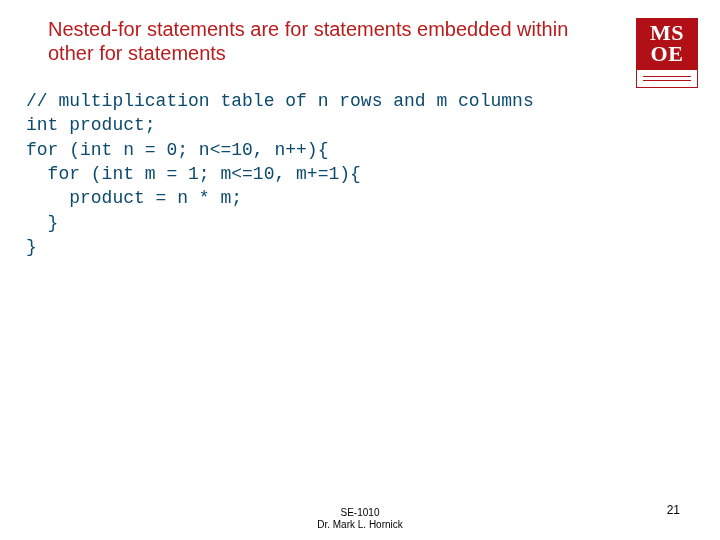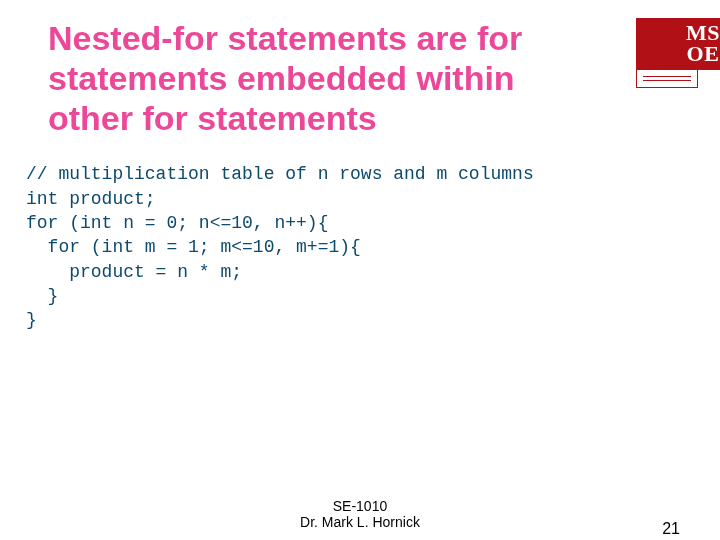--- a/index.html
+++ b/index.html
@@ -11,49 +11,49 @@
     position: relative;
     overflow: hidden;
   }
   .slide {
     width: 100%;
     height: 100%;
     padding: 18px 30px 0 48px;
     position: relative;
   }
   .title {
-    font-size: 34px;
-    font-weight: bold;
-    color: #ec4899;
+    font-size: 20px;
+    font-weight: normal;
+    color: #b91c1c;
     line-height: 1.18;
     padding-right: 90px;
   }
   .code-block {
     margin-top: 24px;
     margin-left: -22px;
     font-family: "Courier New", Courier, monospace;
     font-size: 18px;
     line-height: 1.35;
     color: #0c4a6e;
     white-space: pre;
   }
   .logo {
     position: absolute;
     top: 18px;
     right: 22px;
     width: 62px;
     height: 74px;
   }
   .logo-top {
-    width: 84px;
+    width: 62px;
     height: 52px;
     background: #b11116;
     display: flex;
     align-items: center;
-    justify-content: flex-end;
+    justify-content: center;
   }
   .logo-top-text {
     color: #fff;
     font-family: Georgia, 'Times New Roman', serif;
     font-weight: bold;
     font-size: 22px;
     line-height: 0.95;
     text-align: center;
     letter-spacing: 0.5px;
   }
@@ -76,29 +76,29 @@
     position: absolute;
     left: 6px; right: 6px; top: 10px;
     border-top: 1.5px solid #b11116;
   }
   .footer {
     position: absolute;
     bottom: 10px;
     left: 0;
     width: 100%;
     text-align: center;
-    font-size: 14px;
+    font-size: 10px;
     color: #000;
     line-height: 1.15;
   }
   .page-number {
     position: absolute;
-    bottom: 2px;
+    bottom: 23px;
     right: 40px;
-    font-size: 16px;
+    font-size: 12px;
     color: #000;
     margin-top: 47px;
   }
 </style>
 </head>
 <body>
 
 <div class="slide">
 
   <div class="logo">

